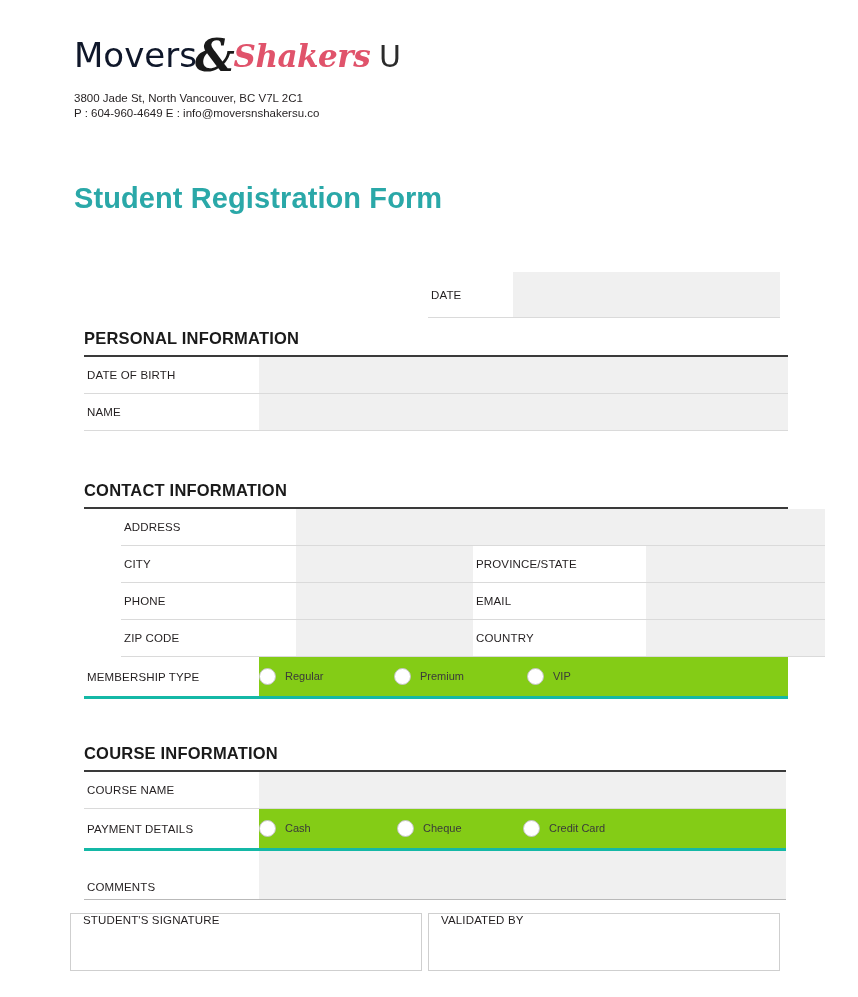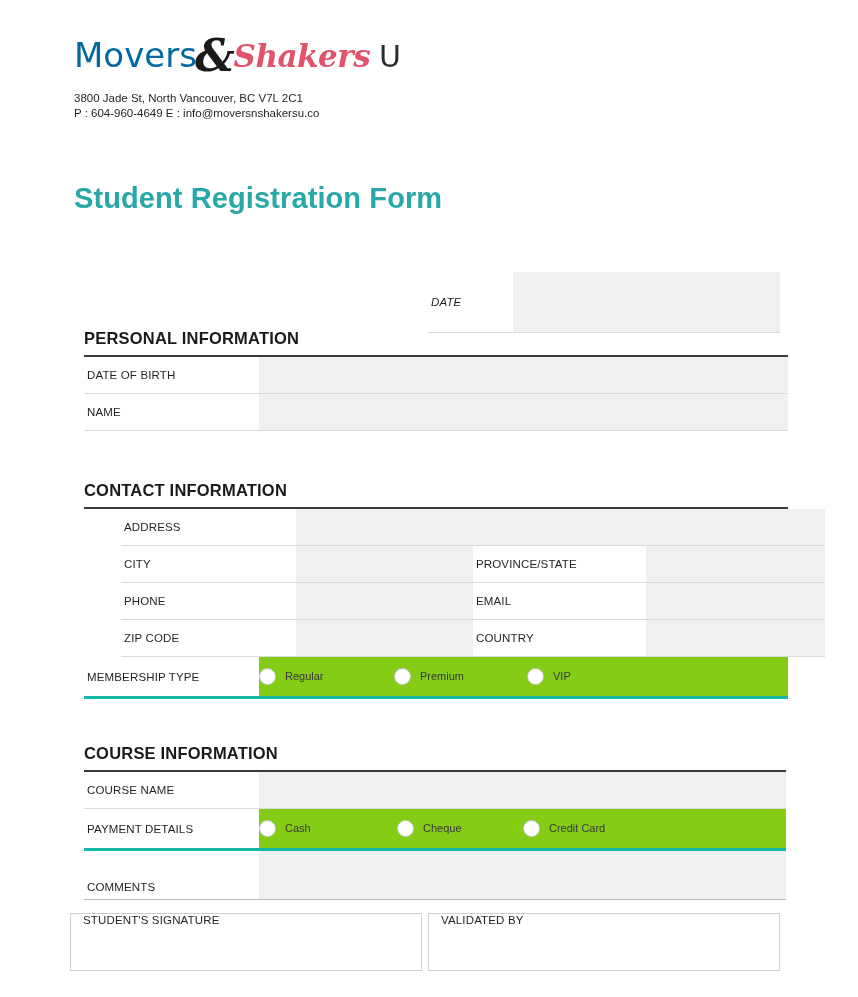--- a/index.html
+++ b/index.html
@@ -35,21 +35,21 @@
     white-space: nowrap;
     line-height: 1;
     height: 46px;
     display: flex;
     align-items: baseline;
   }
   .logo-movers {
     font-family: "DejaVu Sans", sans-serif;
     font-size: 34px;
     font-weight: 400;
-    color: #0369a1;
+    color: #0f172a;
     letter-spacing: 0px;
   }
   .logo-amp {
     font-family: "DejaVu Serif", serif;
     font-size: 44px;
     font-weight: 700;
     font-style: italic;
     color: #1a1a1a;
     line-height: 1;
     position: relative;
@@ -139,21 +139,21 @@
     background: #f0f0f0;
     box-sizing: border-box;
   }
 
   
   #date-section {
     top: 272px;
     left: 428px;
     width: 352px;
   }
-  #date-section .row { height: 61px; font-style: italic; }
+  #date-section .row { height: 46px; }
   #date-section .cell-label { width: 85px; }
   #date-section .cell-field { flex: 1; }
 
   
   #personal-section {
     top: 329px;
     width: 704px;
   }
   #personal-section .row { height: 37px; }
   #personal-section .cell-label { width: 175px; }

